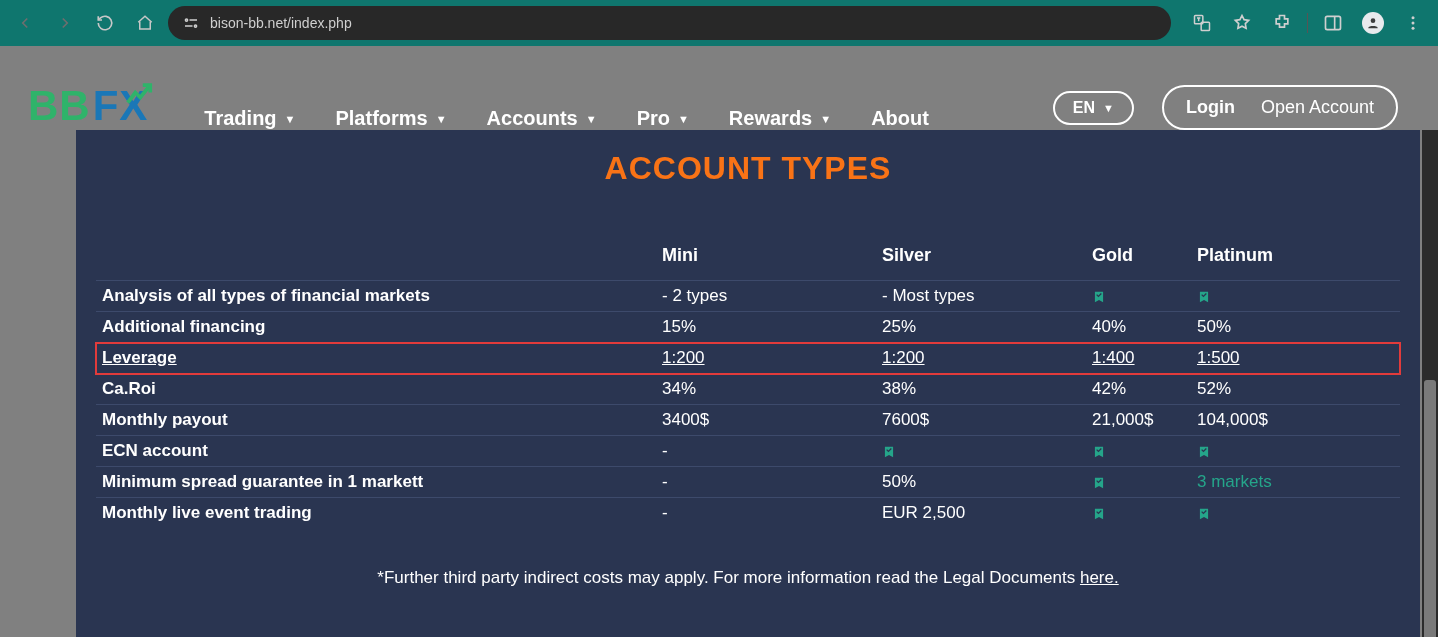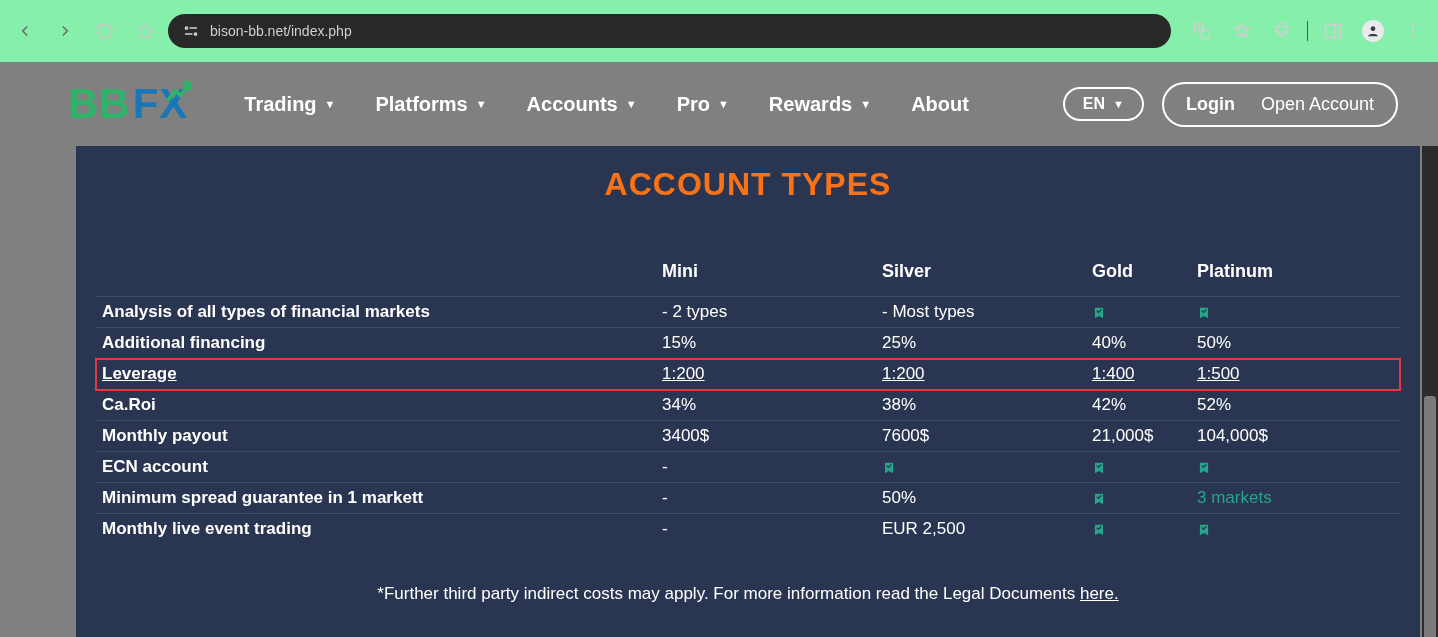--- a/index.html
+++ b/index.html
@@ -6,22 +6,22 @@
   body {
     font-family: "Segoe UI", Arial, sans-serif;
     background: #202124;
     width: 1438px;
     height: 637px;
     overflow: hidden;
     color: #e8eaed;
   }
   
   .browser-bar {
-    height: 62px;
-    background: #86efac;
+    height: 46px;
+    background: #0f766e;
     display: flex;
     align-items: center;
     padding: 0 8px;
     gap: 6px;
   }
   .nav-btn {
     width: 34px; height: 34px;
     display: flex; align-items: center; justify-content: center;
     border-radius: 50%;
     color: #c7c7c7;
@@ -46,31 +46,31 @@
     color:#cfcfcf; border-radius:50%;
   }
   .vr { width:1px; height:20px; background:#555; margin: 0 2px;}
   .profile-dot { width:22px; height:22px; border-radius:50%; background:#e8eaed; display:flex;align-items:center;justify-content:center;}
 
   
   .site-header {
     height: 84px;
     background: #808080;
     display:flex;
-    align-items:center;
-    padding: 0 40px 0 68px;
+    align-items:flex-end;
+    padding: 0 40px 0 28px;
   }
   .logo { display:flex; align-items:center; font-weight:800; font-size:42px; letter-spacing:1px;}
   .logo .bb { color:#2fb36a; }
   .logo .fx { color:#1a77b7; margin-left:2px; position:relative;}
   .logo .fx svg { position:absolute; right:-6px; top:-2px;}
   .nav { display:flex; gap:40px; margin-left:56px; }
   .nav-item { color:#fff; font-weight:700; font-size:20px; display:flex; align-items:center; gap:8px; cursor:pointer;}
   .caret { font-size:11px; }
-  .header-right { margin-left:auto; display:flex; align-items:center; gap:18px;}
+  .header-right { margin-left:auto; display:flex; align-items:center; gap:28px;}
   .lang-pill {
     border:2px solid #fff; color:#fff; border-radius:20px;
     padding: 6px 18px; font-weight:700; font-size:16px; display:flex; align-items:center; gap:8px; cursor:pointer;
   }
   .auth-pill {
     border:2px solid #fff; border-radius:26px; padding: 10px 22px;
     display:flex; align-items:center; gap:26px;
   }
   .auth-pill .login { color:#fff; font-weight:800; font-size:18px; cursor:pointer;}
   .auth-pill .open  { color:#ffffff; font-weight:500; font-size:18px; cursor:pointer;}

